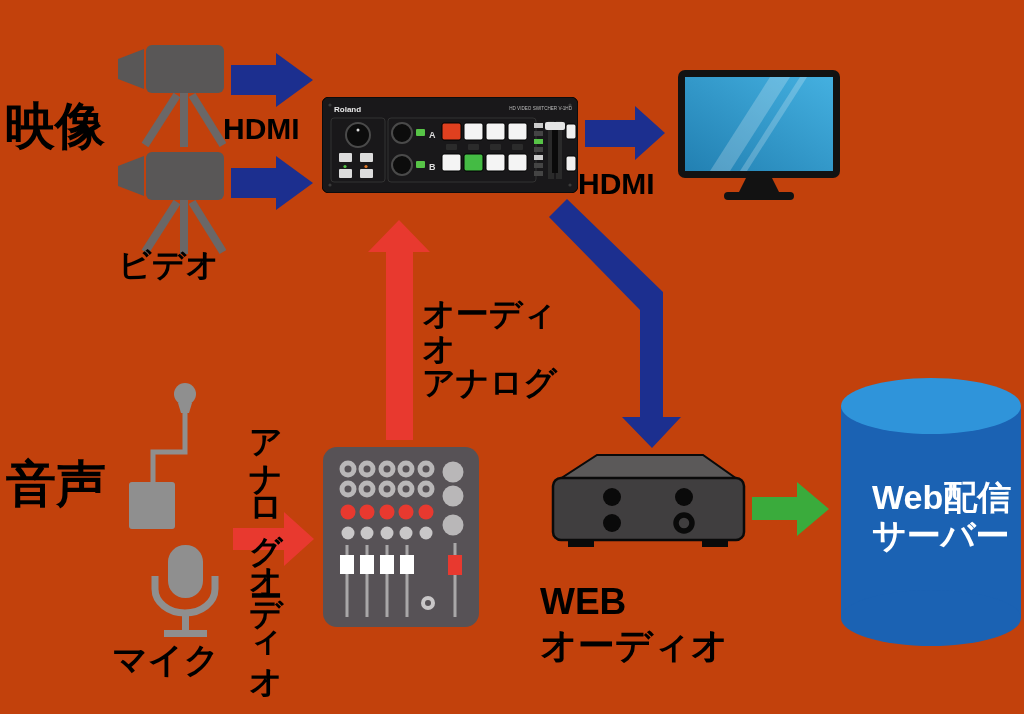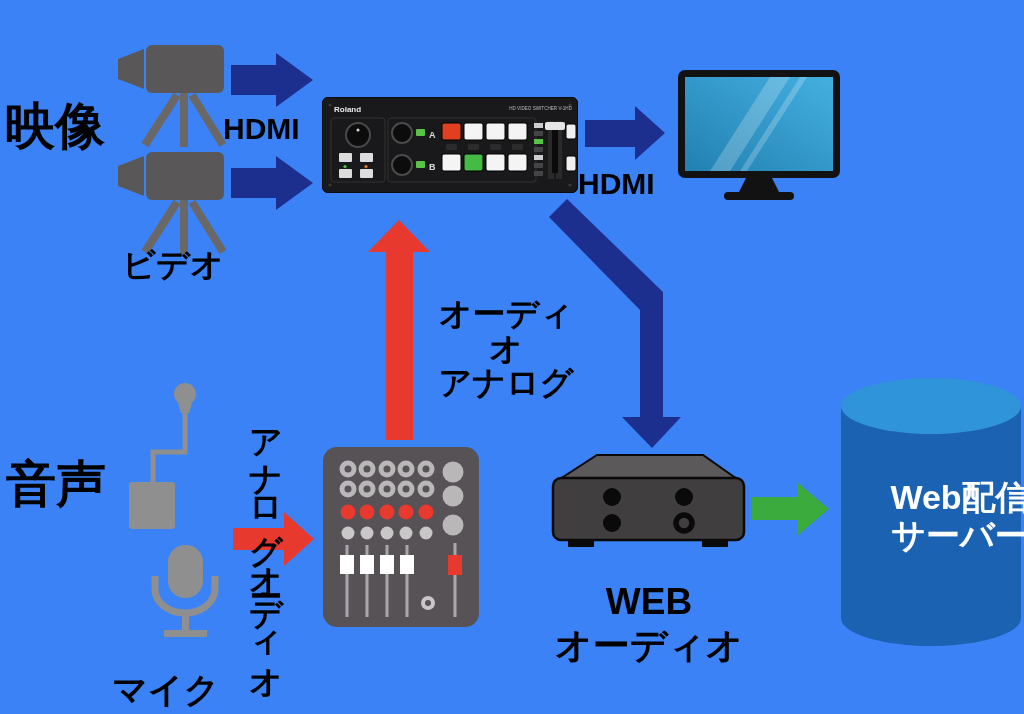--- a/index.html
+++ b/index.html
@@ -1,27 +1,27 @@
 <!DOCTYPE html>
 <html style="--arrow-blue: #1c2f8f; --arrow-red: #e8392f; --arrow-green: #3aab3c; --gray-dark: #595757; --gray-leg: #6a6767; --gray-mid: #8f8f8f; --mixer-body: #575256; --mixer-knob: #b9b7b8; --mixer-dot: #c9c7c8; --monitor-screen-dark: #2280b2; --monitor-screen-light: #44b0e0; --server-body: #1b62b3; --server-top: #2f94da; --device-black: #19181a; --encoder-body: #403e3f; --encoder-top: #5b5959; --text-black: #000000; --text-white: #ffffff;"><head>
 <meta charset="utf-8">
 <style>
   html,body{margin:0;padding:0;background:#ffffff;}
   #stage{
-    position:relative;width:1024px;height:714px;background:#3b82f6;overflow:hidden;
+    position:relative;width:1024px;height:714px;background:#c2410c;overflow:hidden;
     font-family:"Liberation Sans","DejaVu Sans",sans-serif;
   }
   .abs{position:absolute;}
   .lbl{
     color:var(--text-black,#000);
     font-weight:bold;
     white-space:nowrap;
     line-height:1.05;
   }
-  .center{text-align:center;white-space:normal;}
+  .center{text-align:left;white-space:normal;}
   #arrow-layer{position:absolute;left:0;top:0;z-index:1;}
   .device{z-index:2;}
   .txt{z-index:3;}
   .vtxt{
     z-index:4;
     writing-mode:vertical-rl;
     text-orientation:upright;
     letter-spacing:-3px;
     font-weight:bold;
     color:var(--text-black,#000);
@@ -163,21 +163,21 @@
     <rect x="4" y="100" width="46" height="47" rx="3" style="fill:var(--gray-mid)"></rect>
   </svg>
 
   <svg class="abs device" style="left:150px;top:543px;" width="70" height="96" viewBox="0 0 70 96">
     <rect x="18" y="2" width="35" height="53" rx="17" style="fill:var(--gray-mid)"></rect>
     <path d="M5,33 V46 A30,24 0 0 0 65,46 V33" fill="none" style="stroke:var(--gray-mid);stroke-width:7"></path>
     <rect x="32" y="72" width="7" height="16" style="fill:var(--gray-mid)"></rect>
     <rect x="14" y="87" width="43" height="7" style="fill:var(--gray-mid)"></rect>
   </svg>
 
-  <div class="abs lbl txt" style="left:112px;top:642px;font-size:35px;margin-top:30px;">マイク</div>
+  <div class="abs lbl txt" style="left:112px;top:642px;font-size:35px;">マイク</div>
 
   <div class="abs vtxt" style="left:243px;top:406px;height:276px;font-size:33px;">アナログオーディオ</div>
 
   <svg class="abs device" style="left:322px;top:445px;" width="158" height="184" viewBox="0 0 158 184">
     <rect x="1" y="2" width="156" height="180" rx="14" style="fill:var(--mixer-body)"></rect>
 
     <g>
       <circle cx="26" cy="24" r="8.5" style="fill:var(--mixer-knob)"></circle>
         <circle cx="26" cy="24" r="3.5" style="fill:var(--mixer-body)"></circle>
       <circle cx="45" cy="24" r="8.5" style="fill:var(--mixer-knob)"></circle>

